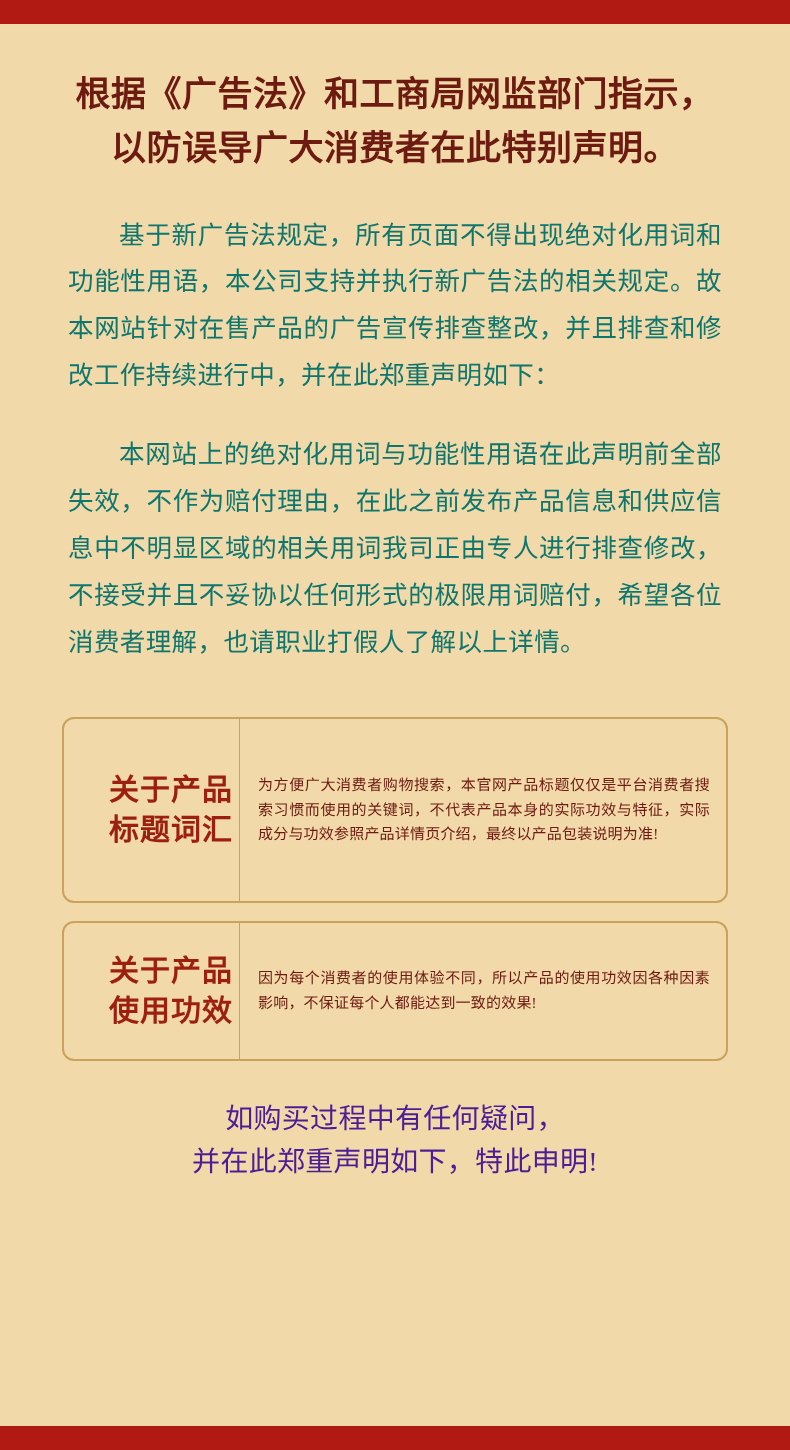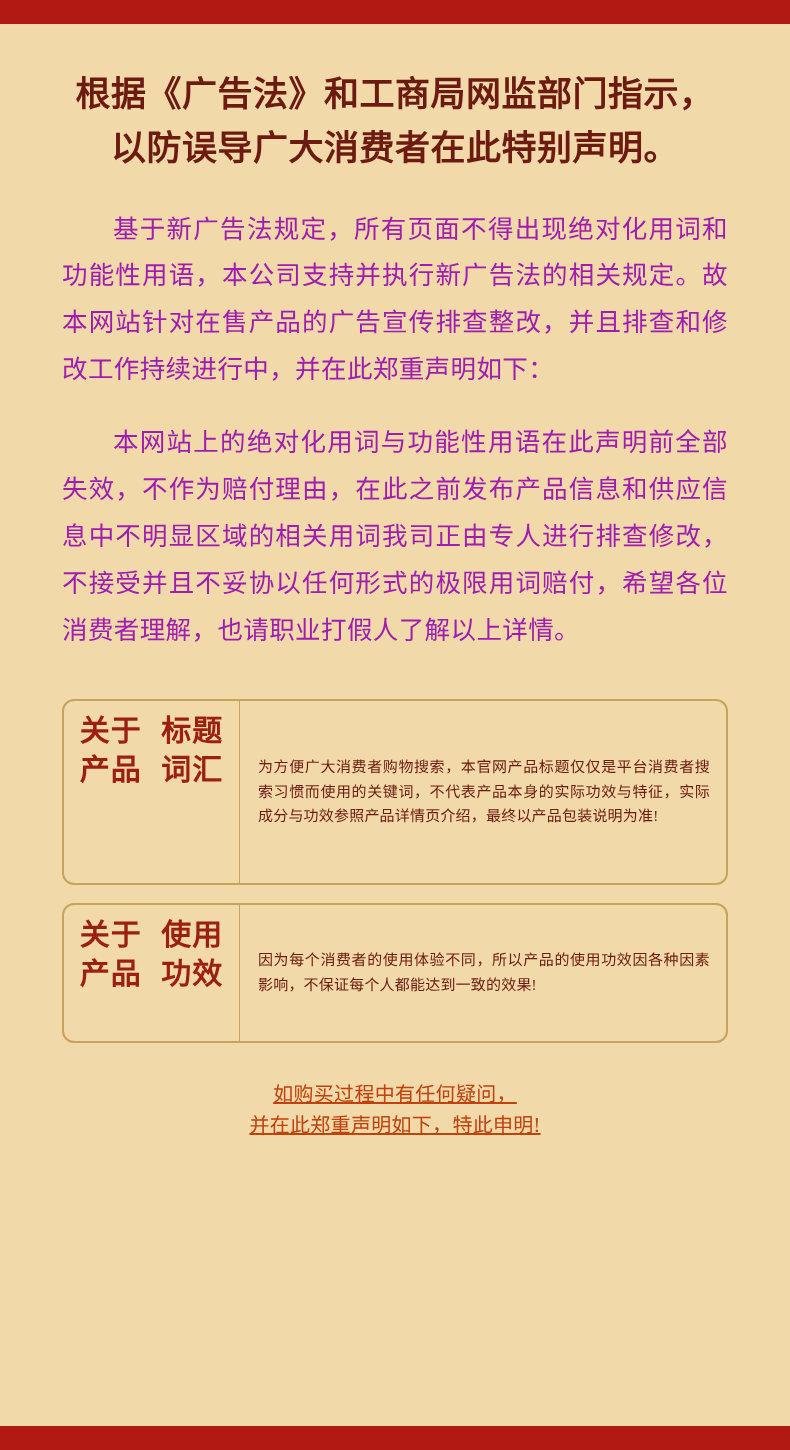--- a/index.html
+++ b/index.html
@@ -53,23 +53,23 @@
     font-size: 35px;
     font-weight: bold;
     line-height: 1.55;
     text-align: center;
     letter-spacing: 0.5px;
   }
   .headline .line2 {
     display: block;
   }
   .body-text {
-    margin: 0;
+    margin: 6px;
     padding-top: 30px;
-    color: #a21caf;
+    color: #0f766e;
     font-size: 25.5px;
     line-height: 1.84;
     text-align: justify;
     text-indent: 2em;
     letter-spacing: 0.4px;
   }
   .body-text.second {
     padding-top: 26px;
   }
   .cards {
@@ -81,22 +81,22 @@
     border-radius: 12px;
     margin-bottom: 18px;
     display: flex;
     align-items: stretch;
     box-sizing: border-box;
     min-height: 118px;
   }
   .card-title {
     flex: 0 0 176px;
     display: flex;
-    flex-direction: row;
-    align-items: flex-start;
+    flex-direction: column;
+    align-items: flex-end;
     justify-content: center;
     color: #9c1f10;
     font-size: 30px;
     font-weight: bold;
     line-height: 1.32;
     padding: 10px 6px;
     box-sizing: border-box;
     border-right: 1.5px solid #c9a25c;
     text-align: center;
     letter-spacing: 1px;
@@ -112,25 +112,24 @@
     line-height: 1.62;
     text-align: justify;
     letter-spacing: 0.2px;
   }
   .card.card-1 { min-height: 186px; }
   .card.card-2 { min-height: 140px; }
   .card.card-3 { min-height: 150px; }
   .footer {
     padding-top: 18px;
     text-align: center;
-    color: #c2410c;
-    font-size: 20px;
+    color: #4c1d95;
+    font-size: 28px;
     line-height: 1.55;
     letter-spacing: 0.3px;
-    text-decoration: underline;
   }
   .footer div { display: block; }
 </style>
 </head>
 <body>
 
 <div class="page">
 
   <div class="top-bar"></div>
 

